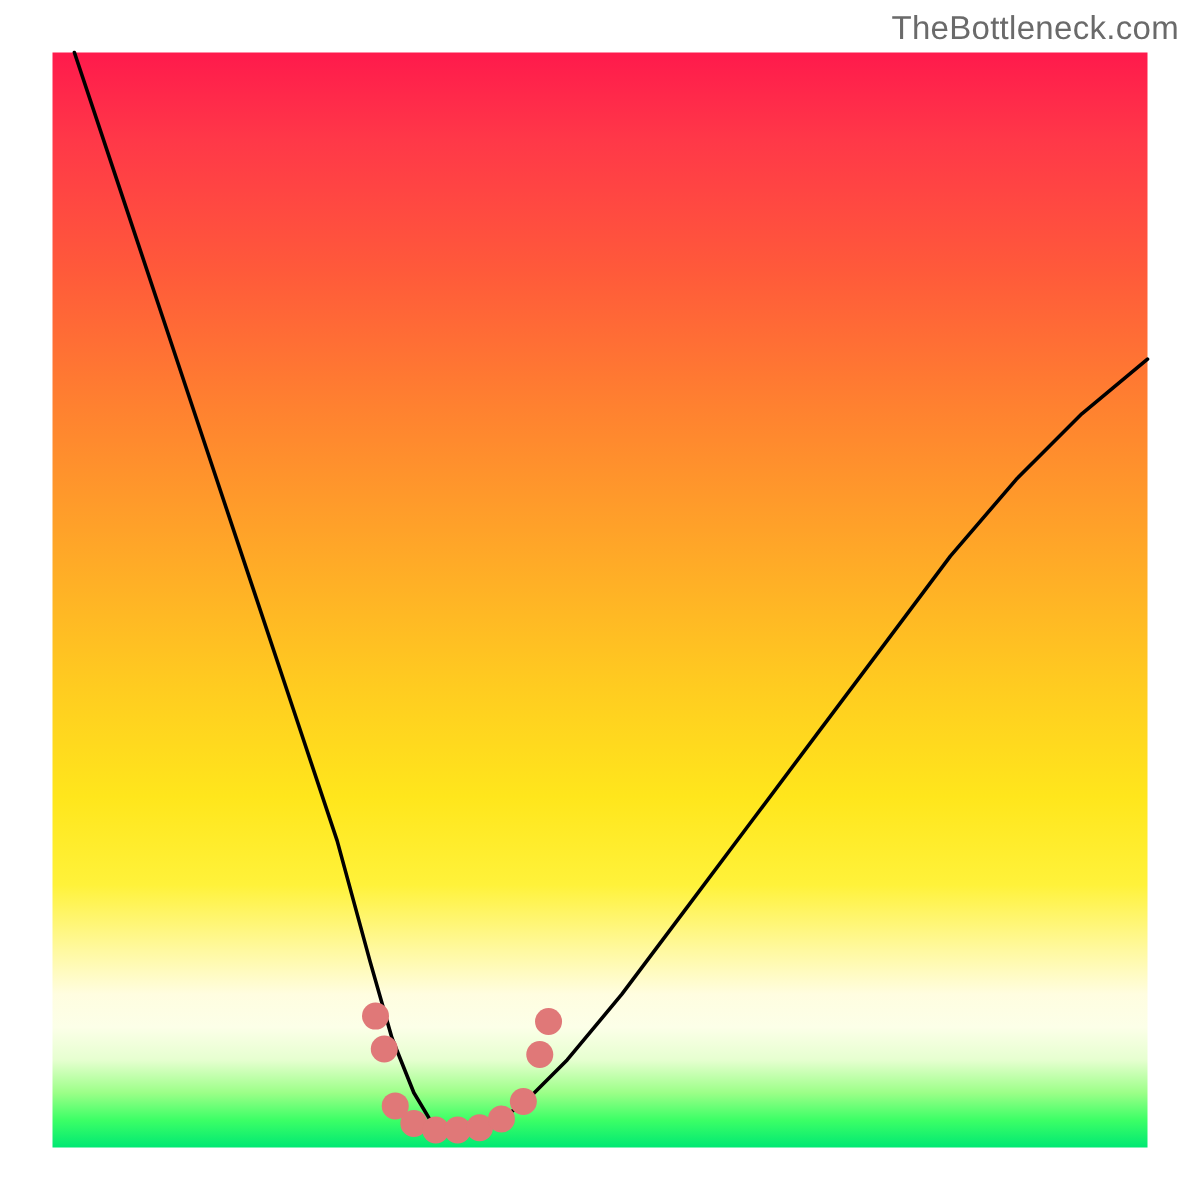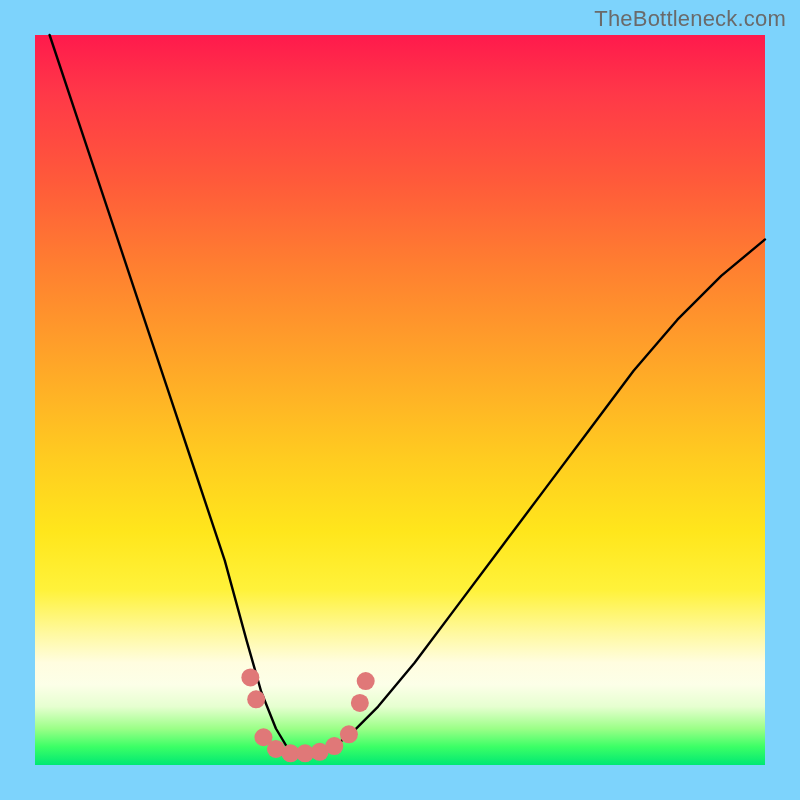--- a/index.html
+++ b/index.html
@@ -10,21 +10,21 @@
     background: #000;
     overflow: hidden;
     font-family: Arial, Helvetica, sans-serif;
   }
   .frame {
     position: absolute;
     left: 0;
     top: 0;
     width: 800px;
     height: 800px;
-    background: #7dd3fc;
+    background: #ffffff;
   }
   .plot {
     position: absolute;
     left: 35px;
     top: 35px;
     width: 730px;
     height: 730px;
     
     background: linear-gradient(
       to bottom,

